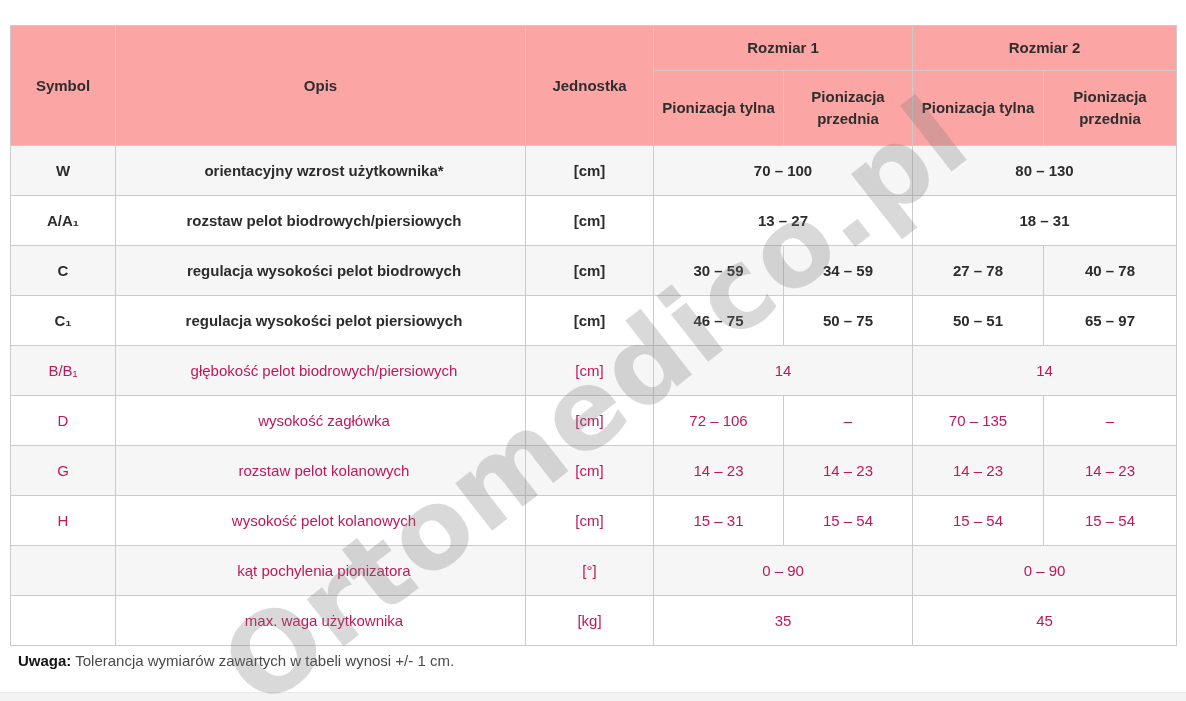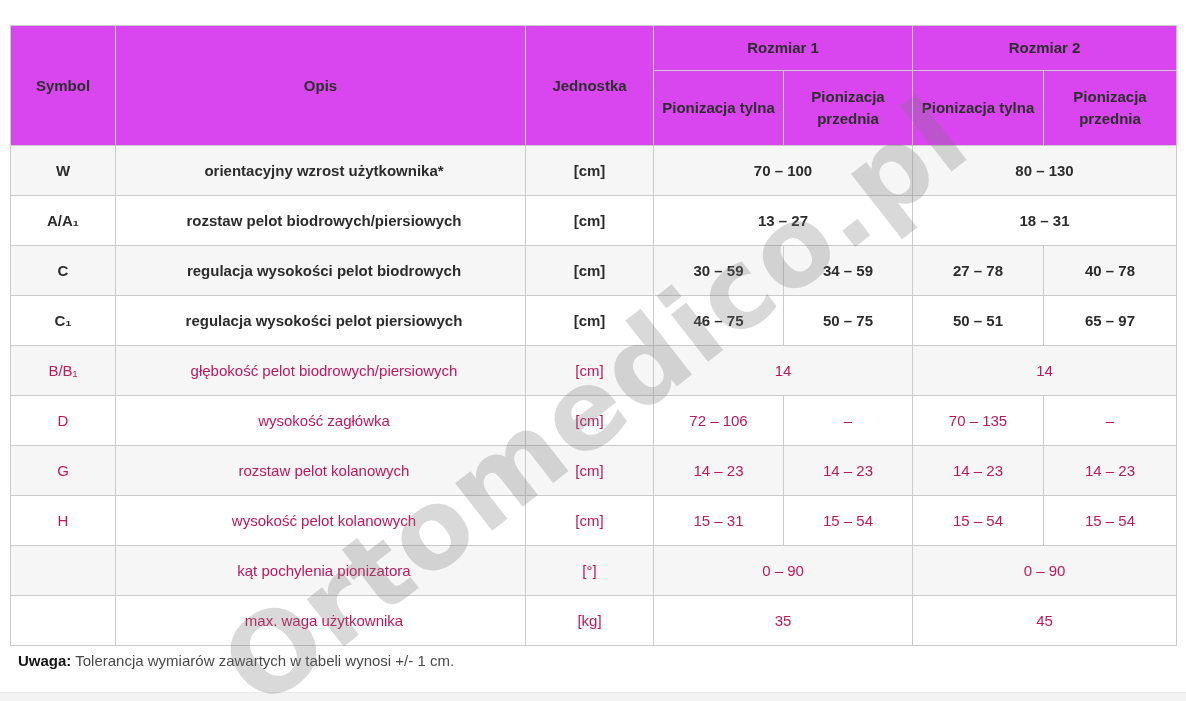--- a/index.html
+++ b/index.html
@@ -26,21 +26,21 @@
   }
   table.spec th,
   table.spec td {
     border: 1px solid #cbcbcb;
     text-align: center;
     vertical-align: middle;
     padding: 2px 4px;
     box-sizing: border-box;
   }
   table.spec thead th {
-    background: #d946ef;
+    background: #fca5a5;
     color: #2e2e2e;
     font-size: 15px;
     font-weight: 700;
     line-height: 1.45;
   }
   tr.h1 { height: 45px; }
   tr.h2 { height: 75px; }
   table.spec tbody tr { height: 50px; }
   table.spec tbody tr:nth-child(odd) td { background: #f6f6f6; }
   table.spec tbody td {

